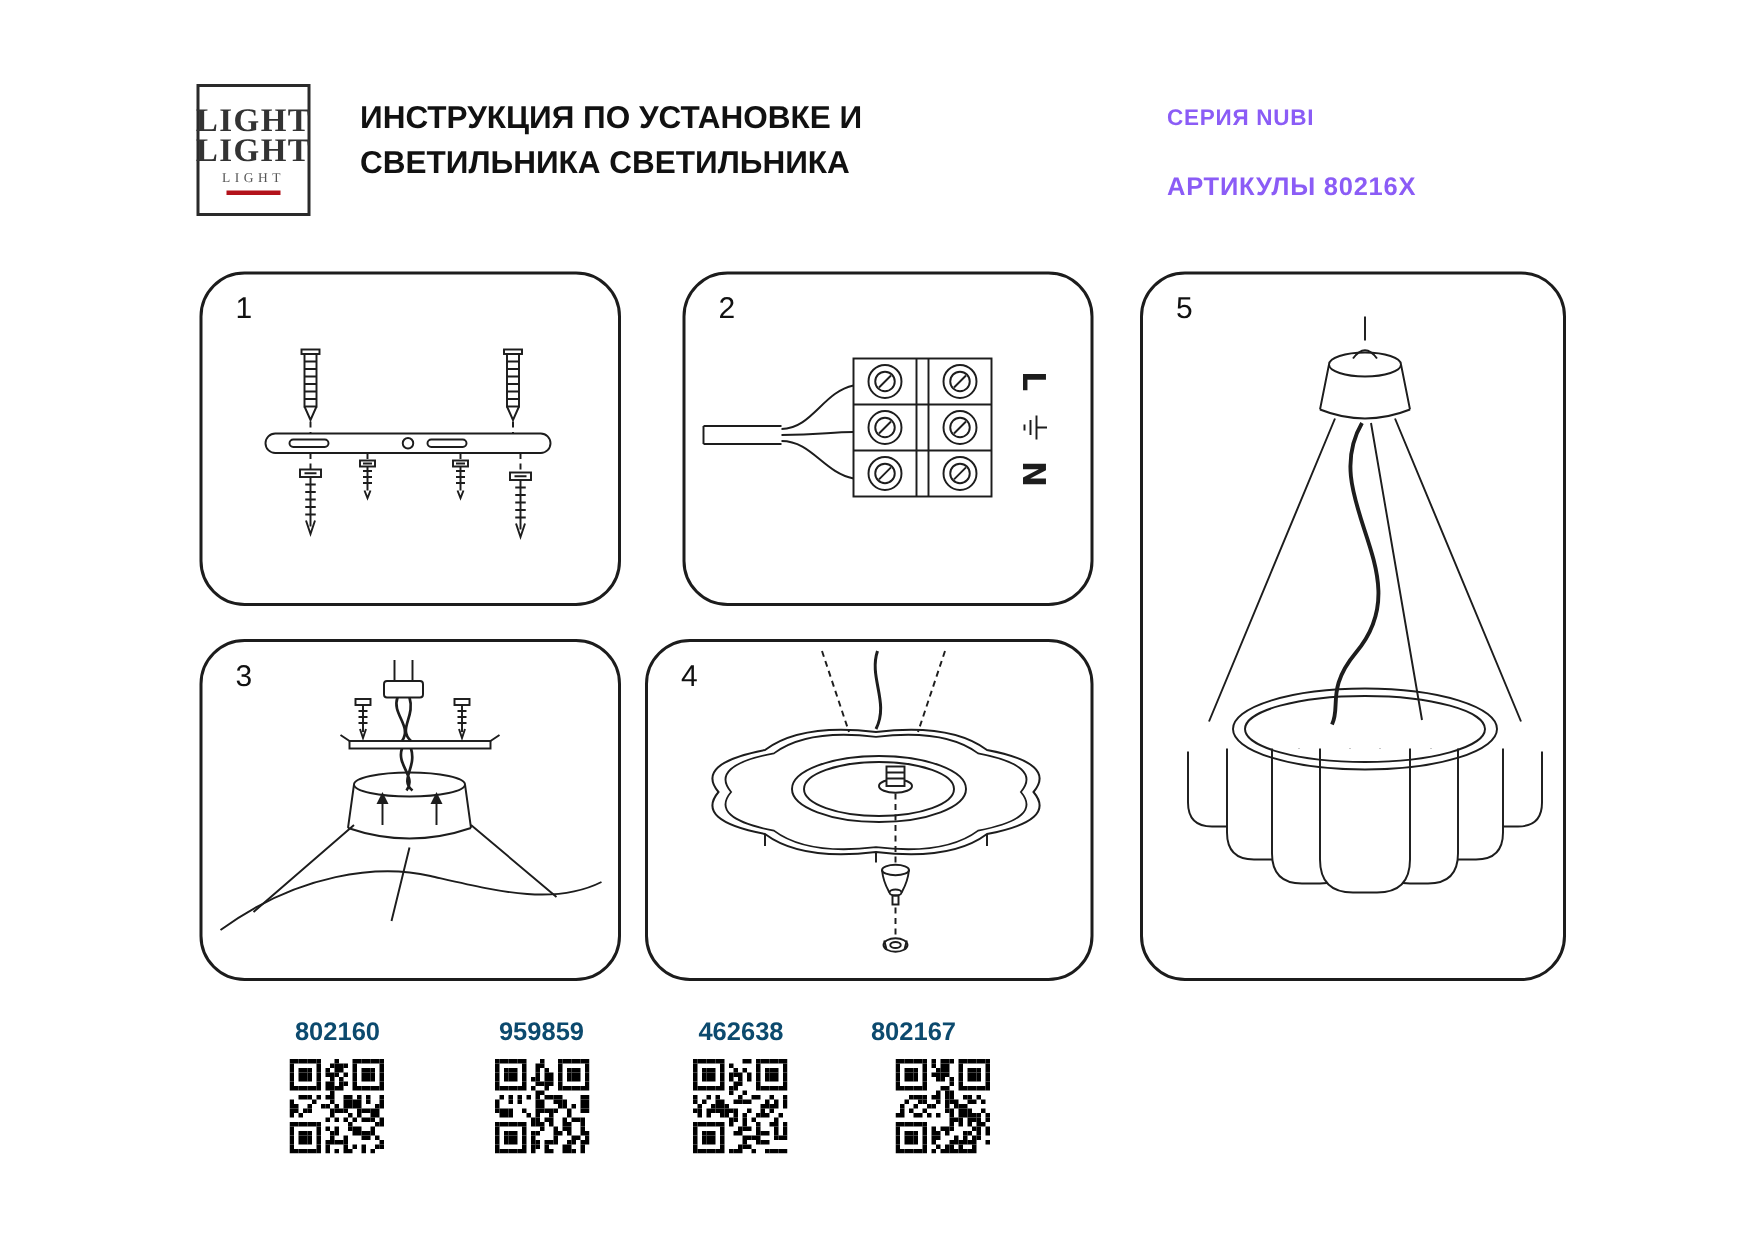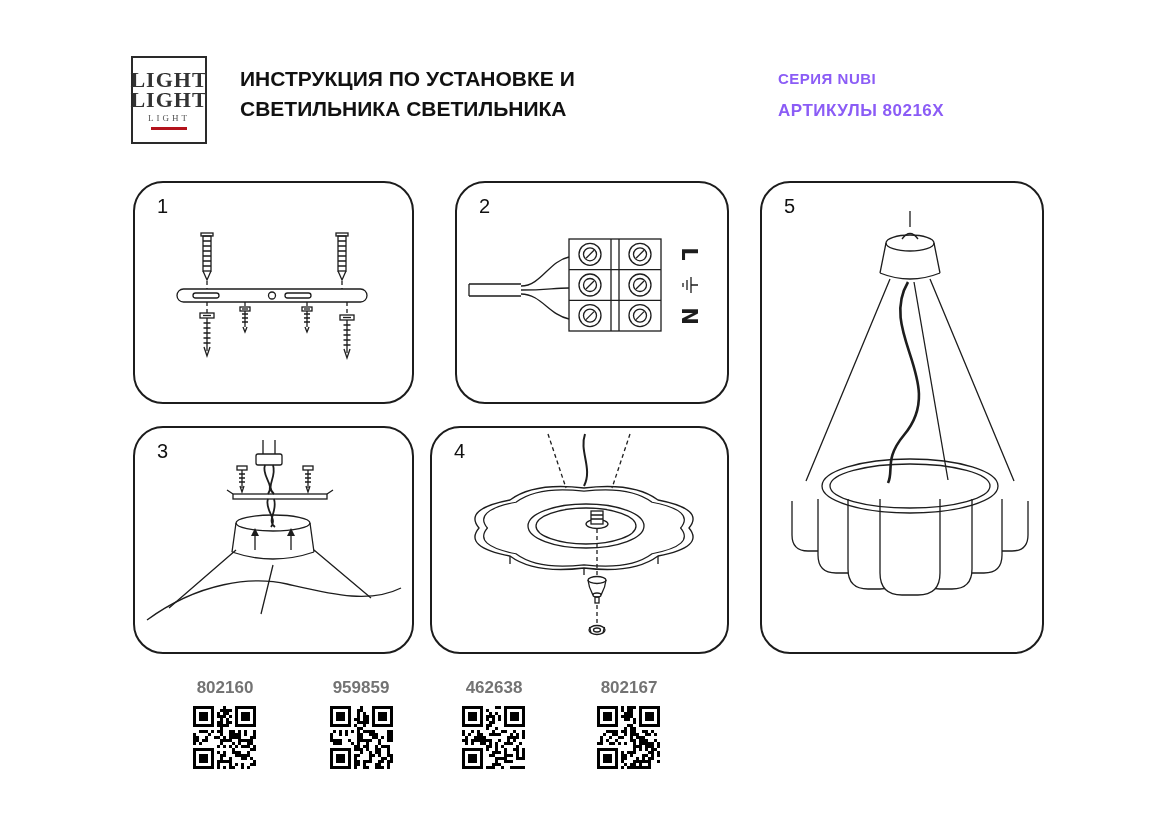--- a/index.html
+++ b/index.html
@@ -11,34 +11,34 @@
         display:flex;flex-direction:column;align-items:center;justify-content:center;
         font-family:"Liberation Serif",serif;color:#333;}
   .logo .l1,.logo .l2{font-size:22px;font-weight:bold;letter-spacing:1px;line-height:20px;}
   .logo .l3{font-size:9px;letter-spacing:3px;margin-top:3px;color:#555;}
   .logo .bar{width:36px;height:3px;margin-top:4px;}
 
   
   .title{position:absolute;left:240px;top:64px;font-size:21px;font-weight:bold;line-height:30px;color:#111;}
   .header-right{position:absolute;left:778px;top:70px;width:254px;color:#8b5cf6;}
   .series{font-size:15px;font-weight:bold;letter-spacing:.5px;}
-  .articles{font-size:17px;font-weight:bold;margin-top:14px;letter-spacing:.5px;}
+  .articles{font-size:17px;font-weight:bold;margin-top:28px;letter-spacing:.5px;}
 
   
   .panel{position:absolute;border:2px solid #1c1c1c;border-radius:30px;background:#fff;}
   .panel .num{position:absolute;left:22px;top:12px;font-size:20px;color:#111;}
   .panel svg{position:absolute;left:0;top:0;}
   #p1{left:133px;top:181px;width:277px;height:219px;}
   #p2{left:455px;top:181px;width:270px;height:219px;}
   #p3{left:133px;top:426px;width:277px;height:224px;}
   #p4{left:430px;top:426px;width:295px;height:224px;}
   #p5{left:760px;top:181px;width:280px;height:469px;}
 
   
-  .product-label{position:absolute;top:678px;width:130px;text-align:center;font-size:17px;font-weight:bold;color:#737373;}
+  .product-label{position:absolute;top:678px;width:130px;text-align:center;font-size:17px;font-weight:bold;color:#0c4a6e;}
   .qr{position:absolute;top:706px;width:66px;height:66px;}
 </style>
 </head>
 <body>
 
 <div class="page">
 
   <div class="logo">
     <div class="l1">LIGHT</div>
     <div class="l2">LIGHT</div>
@@ -256,21 +256,21 @@
           <ellipse cx="148" cy="303" rx="88" ry="27"></ellipse>
           <ellipse cx="148" cy="303" rx="80" ry="22"></ellipse>
         </g>
       </g>
     </svg>
   </div>
 
   <div class="product-label" style="left:160px">802160</div>
   <div class="product-label" style="left:296px">959859</div>
   <div class="product-label" style="left:429px">462638</div>
-  <div class="product-label" style="left:564px">802167</div>
+  <div class="product-label" style="left:544px">802167</div>
 
   <div class="qr" style="left:193px"><svg width="63" height="63" xmlns="http://www.w3.org/2000/svg">
         <rect width="100%" height="100%" fill="#fff"></rect>
         <rect x="0" y="0" width="3" height="3"></rect>
         <rect x="3" y="0" width="3" height="3"></rect>
         <rect x="6" y="0" width="3" height="3"></rect>
         <rect x="9" y="0" width="3" height="3"></rect>
         <rect x="12" y="0" width="3" height="3"></rect>
         <rect x="15" y="0" width="3" height="3"></rect>
         <rect x="18" y="0" width="3" height="3"></rect>

